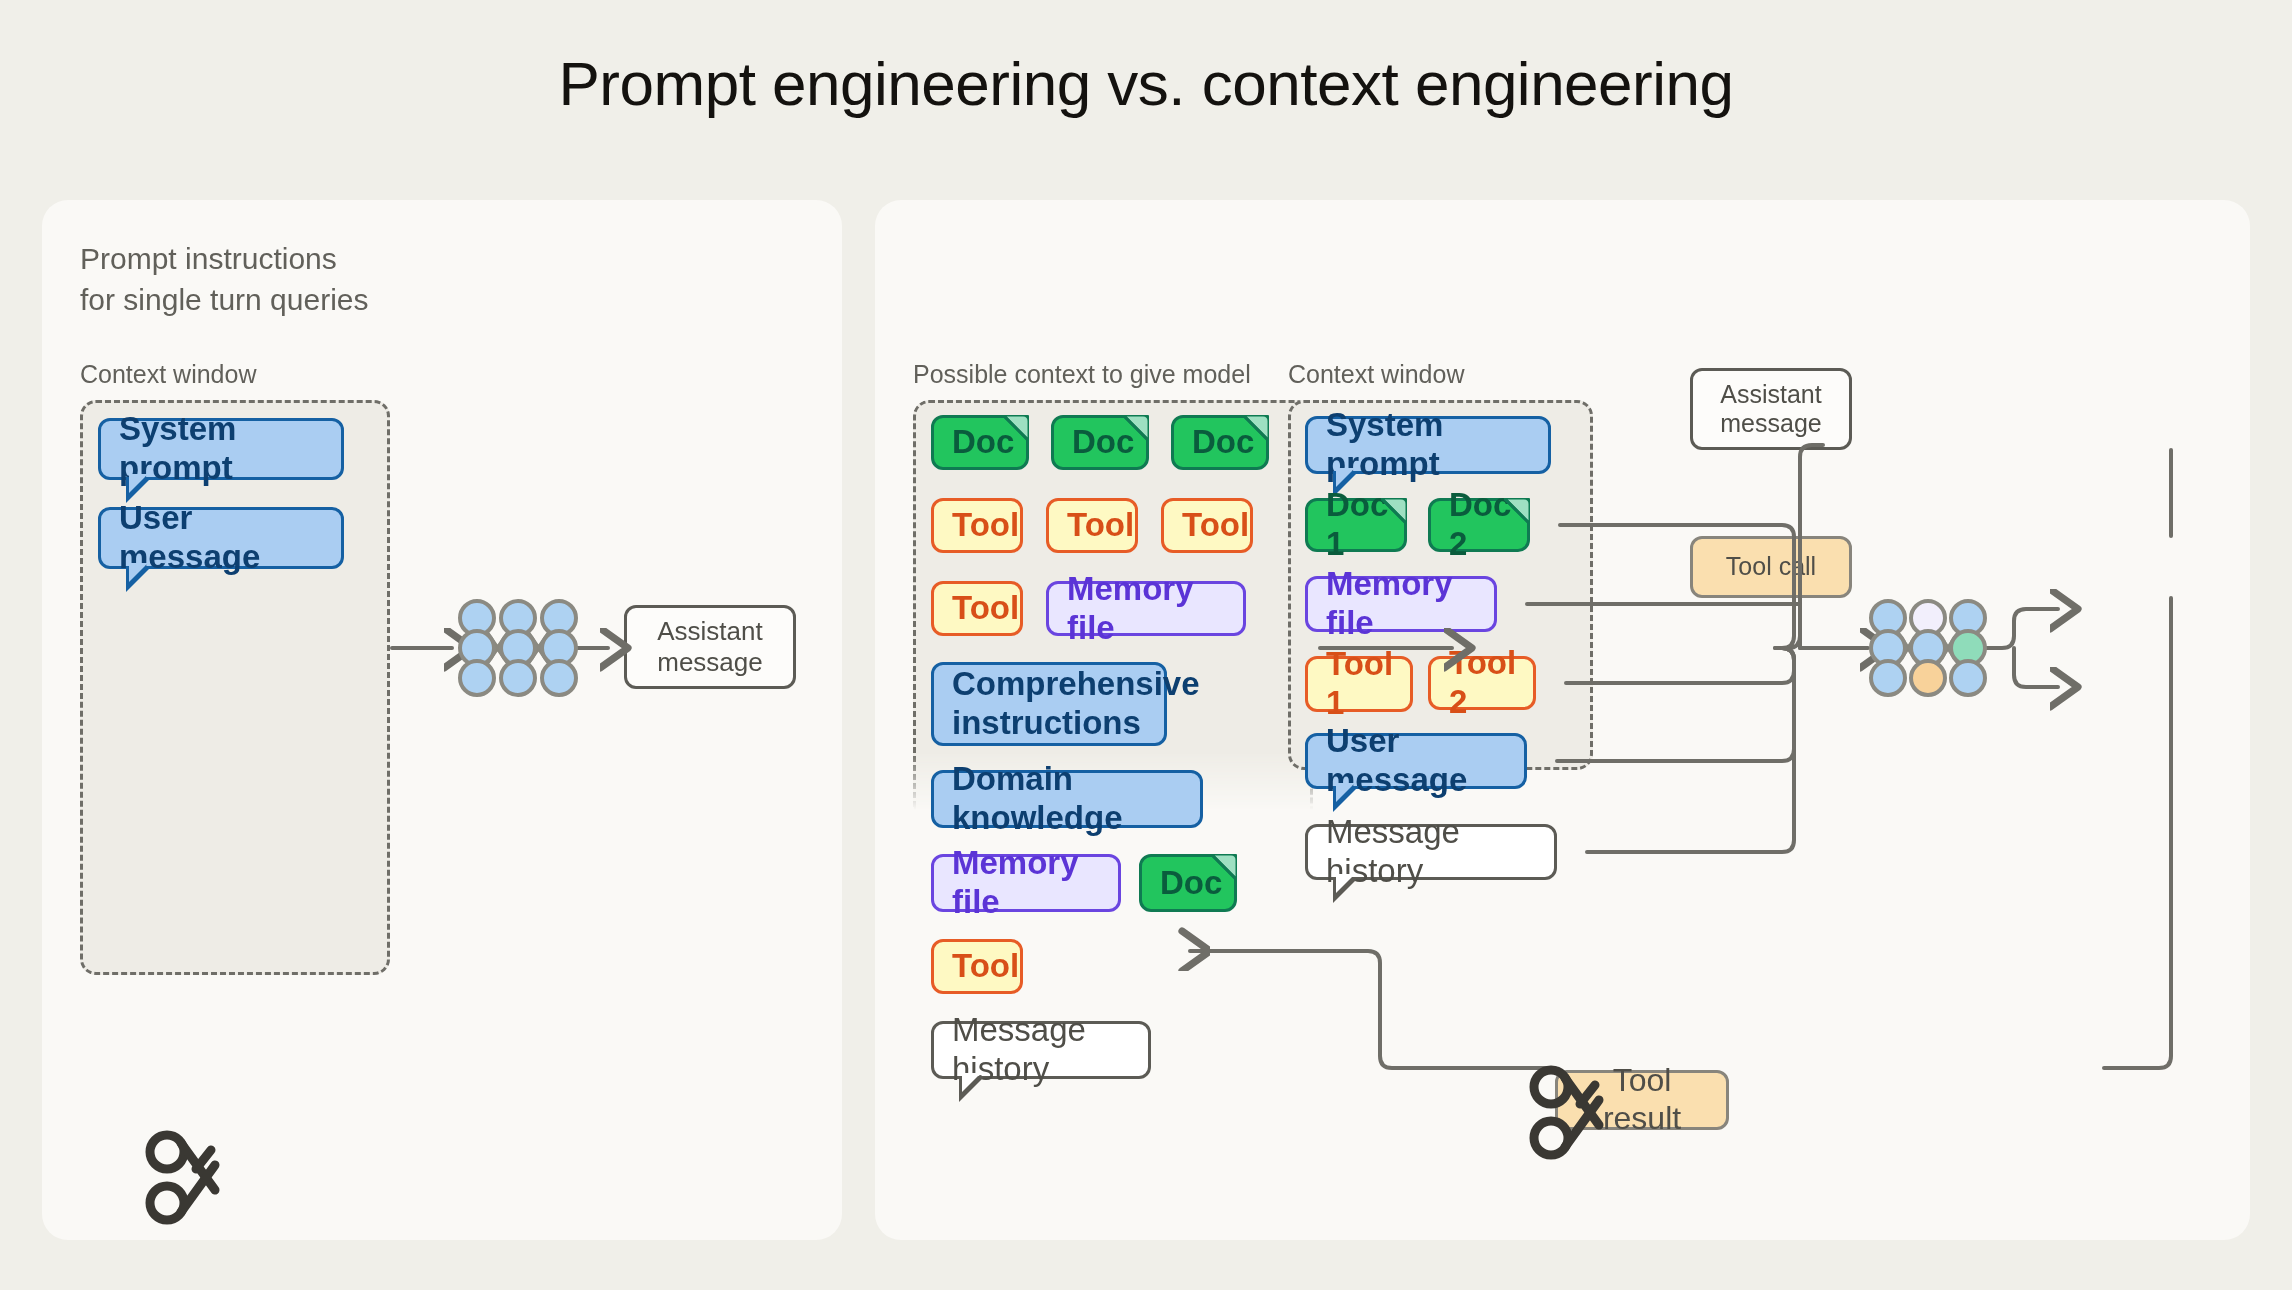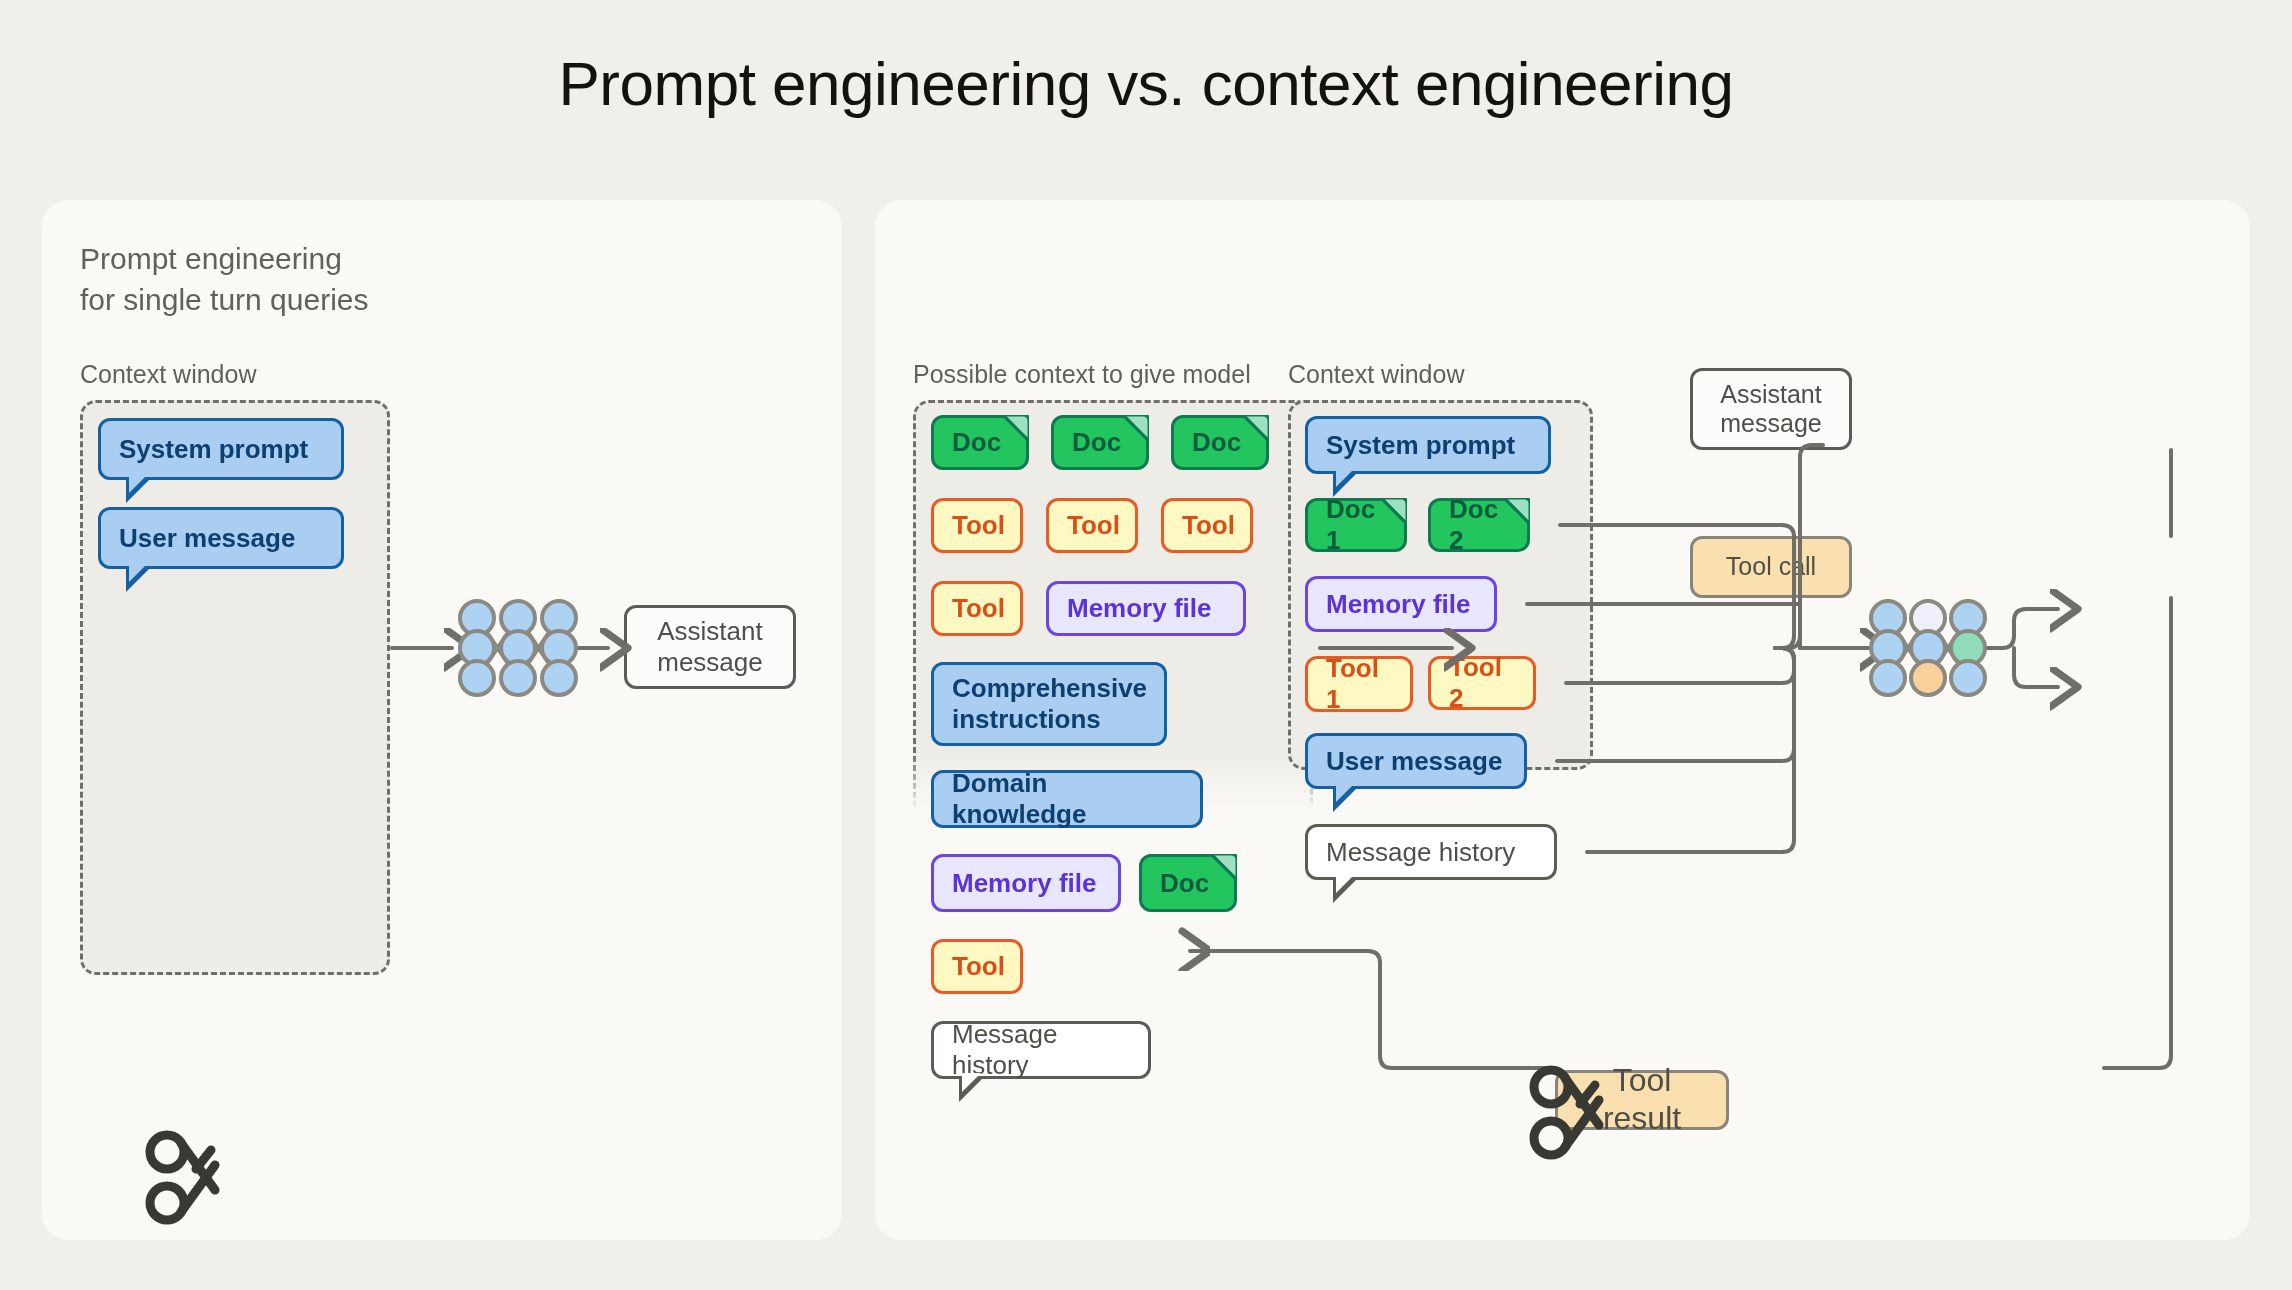--- a/index.html
+++ b/index.html
@@ -70,21 +70,21 @@
   }
 
   
   .chip {
     position: absolute;
     border-radius: 12px;
     border: 3px solid #000;
     display: flex;
     align-items: center;
     padding: 0 18px;
-    font-size: 26px;
+    font-size: 33px;
     font-weight: 700;
     line-height: 1.18;
     white-space: pre-line;
   }
   .chip.center { justify-content: flex-start; }
 
   
   .chip.blue   { background: #aacdf2; border-color: #1560a3; color: #0d3f70; }
   
   .chip.green  { background: #22c55e; border-color: #0f7a52; color: #0a5c3d; }
@@ -140,21 +140,21 @@
     width: 2292px; height: 1290px;
     pointer-events: none;
   }
 </style>
 </head>
 <body>
 
 <div id="page-title">Prompt engineering vs. context engineering</div>
 
 <div class="panel" id="panel-left">
-  <div class="panel-title">Prompt engineering
+  <div class="panel-title">Prompt instructions
 for single turn queries</div>
   <div class="col-label" style="left:38px; top:160px;">Context window</div>
 
   <div class="dashed-box" style="left:38px; top:200px; width:310px; height:575px;"></div>
 
   <div class="chip blue bubble" style="left:56px; top:218px; width:246px; height:62px;">System prompt</div>
 
   <div class="chip blue bubble" style="left:56px; top:307px; width:246px; height:62px;">User message</div>
 
   <div class="chip plain center" style="left:582px; top:405px; width:172px; height:84px; justify-content:center; text-align:center; font-size:26px;">Assistant

